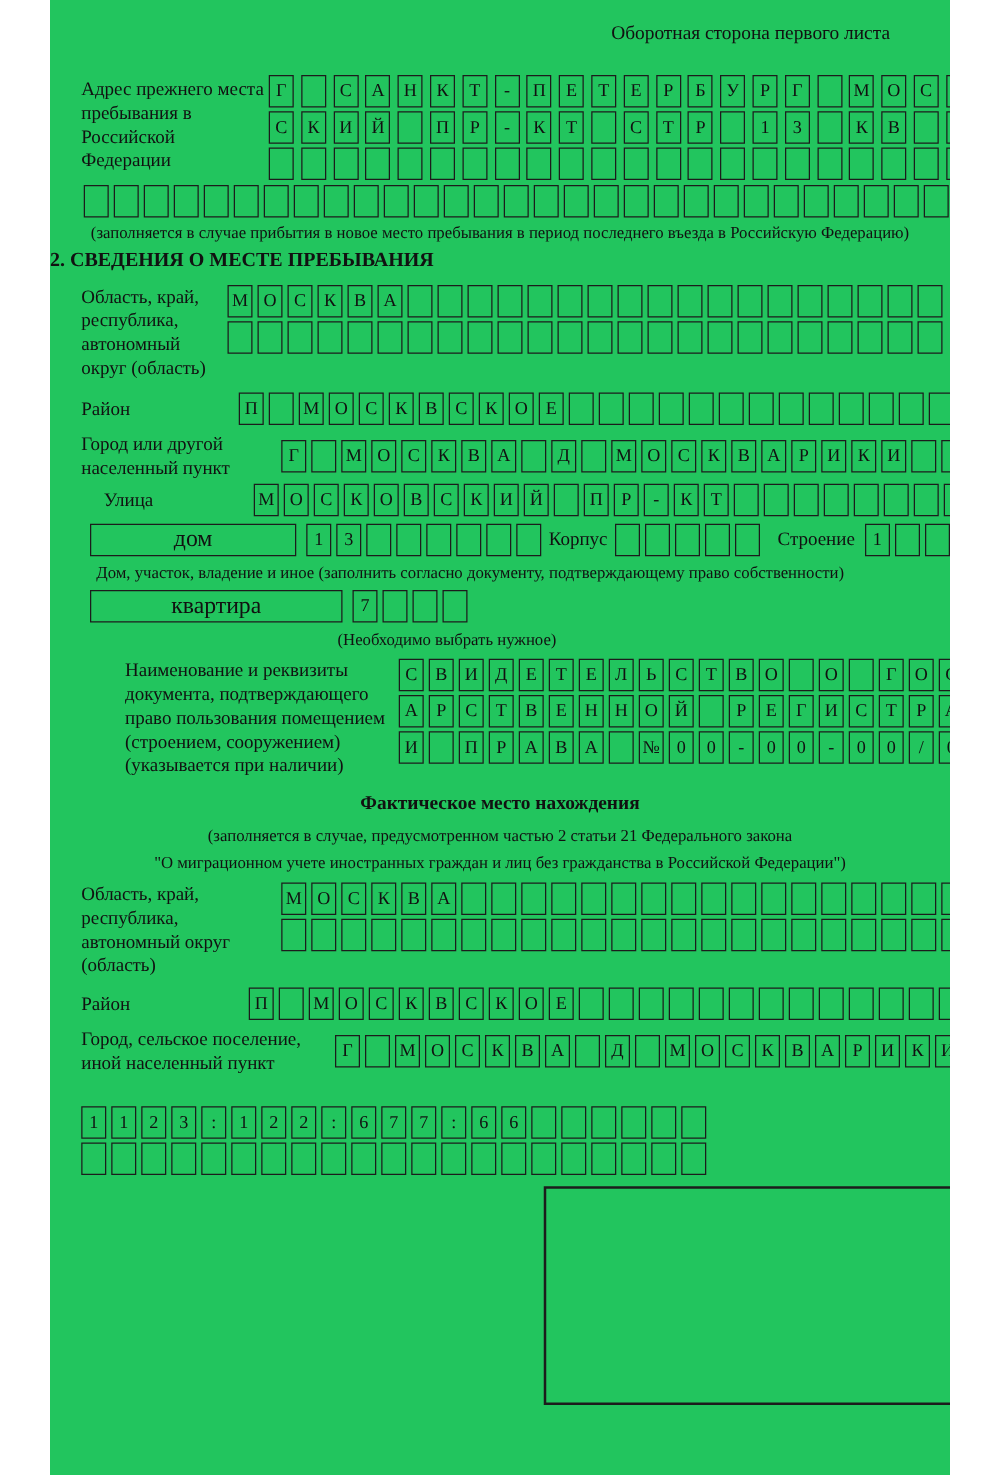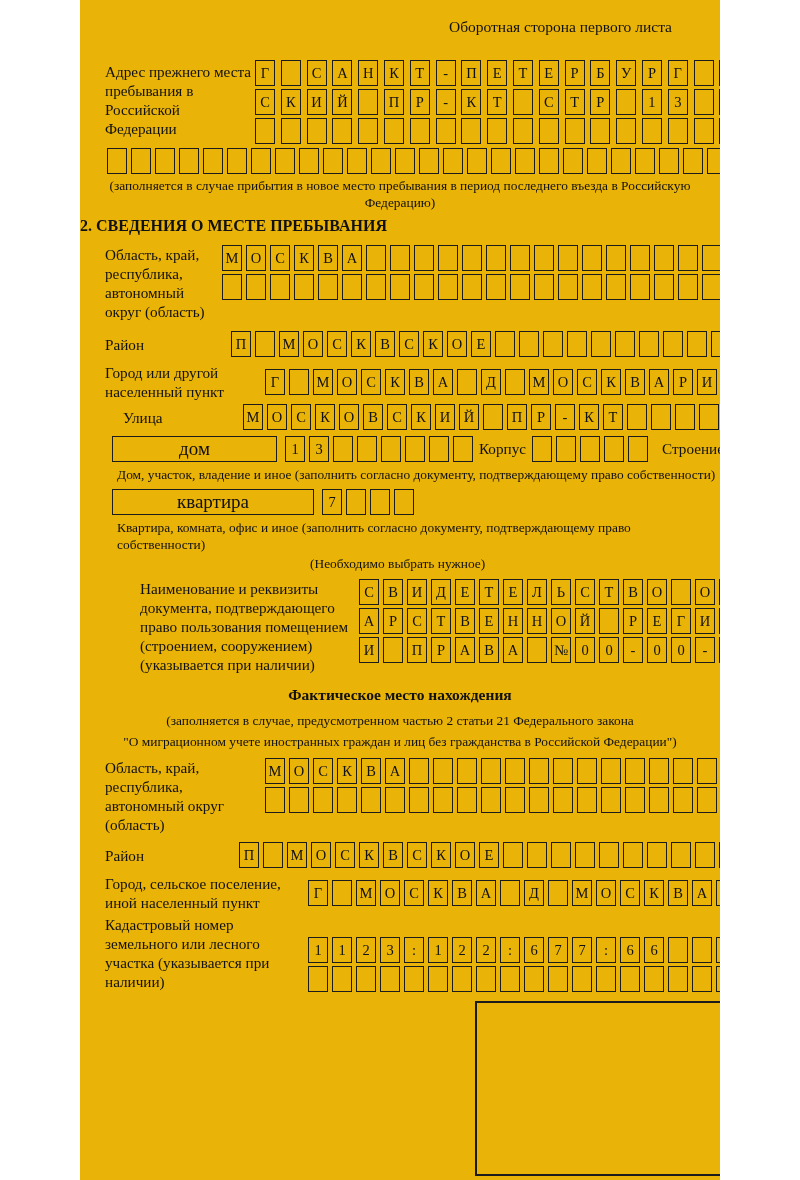--- a/index.html
+++ b/index.html
@@ -1,18 +1,18 @@
 <!DOCTYPE html>
 <html><head>
 <meta charset="utf-8">
 <style>
   * { box-sizing: border-box; margin: 0; padding: 0; }
   html,body { background:#ffffff; }
   body { font-family: "Liberation Serif", "DejaVu Serif", serif; color:#111; }
-  .page { width:640px; height:1180px; margin:0 auto; padding:14px 0 12px 0; position:relative; overflow:hidden; background:#eab308; }
+  .page { width:720px; height:1180px; margin:0 auto; padding:14px 0 12px 0; position:relative; overflow:hidden; background:#22c55e; }
 
   .header-note { text-align:right; padding-right:48px; font-size:15.5px; margin-top:4px; }
 
   .fblock { display:flex; align-items:flex-start; }
   .flabel { flex-shrink:0; font-size:15.2px; line-height:19px; }
   .frows  { }
 
   .cellrow { display:flex; margin-bottom:3px; }
   .cell {
     width:20px; height:26px; flex-shrink:0;
@@ -352,21 +352,20 @@
 
   <div class="fblock" style="padding-left:32px; margin-top:6px;">
     <div class="wide-box" style="width:202px; margin-right:8px;">квартира</div>
     <div class="cellrow">
         <span class="cell">7</span>
         <span class="cell"></span>
         <span class="cell"></span>
         <span class="cell"></span>
       </div>
   </div>
-  <div class="caption" style="padding-left:37px; margin-top:1px;">Квартира, комната, офис и иное (заполнить согласно документу, подтверждающему право собственности)</div>
 
   <div class="caption" style="margin-left:230px; margin-top:2px;">(Необходимо выбрать нужное)</div>
 
   <div class="fblock" style="padding-left:33px; margin-top:7px;">
     <div class="flabel" style="width:219px;margin-left:27px;">Наименование и реквизиты документа, подтверждающего право пользования помещением (строением, сооружением) (указывается при наличии)</div>
     <div class="frows">
       <div class="cellrow">
           <span class="cell">С</span>
           <span class="cell">В</span>
           <span class="cell">И</span>
@@ -552,21 +551,20 @@
         <span class="cell">А</span>
         <span class="cell">Р</span>
         <span class="cell">И</span>
         <span class="cell">К</span>
         <span class="cell">И</span>
         <span class="cell"></span>
       </div>
   </div>
 
   <div class="fblock" style="padding-left:25px; margin-top:3px;">
-    <div class="flabel" style="width:203px;">Кадастровый номер земельного или лесного участка (указывается при наличии)</div>
     <div class="frows" style="padding-top:22px;">
       <div class="cellrow">
           <span class="cell">1</span>
           <span class="cell">1</span>
           <span class="cell">2</span>
           <span class="cell">3</span>
           <span class="cell">:</span>
           <span class="cell">1</span>
           <span class="cell">2</span>
           <span class="cell">2</span>

